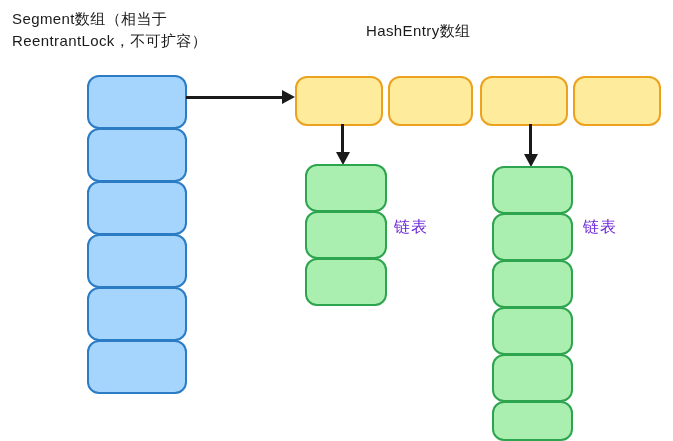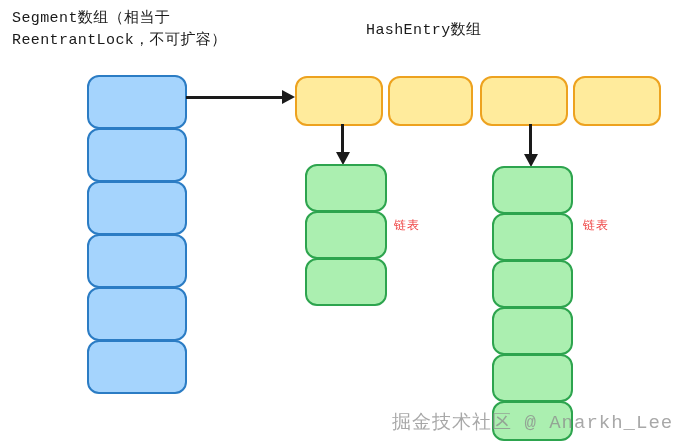--- a/index.html
+++ b/index.html
@@ -6,40 +6,40 @@
     margin: 0;
     padding: 0;
     background: #ffffff;
   }
   #canvas {
     position: relative;
     width: 673px;
     height: 441px;
     background: #ffffff;
     overflow: hidden;
-    font-family: Liberation Mono, monospace;
+    font-family: Liberation Sans, sans-serif;
   }
 
   .label {
     position: absolute;
     color: #1a1a1a;
     font-size: 15px;
     line-height: 22px;
     letter-spacing: 0.4px;
     white-space: pre;
     user-select: none;
   }
 
   #segment-title { left: 12px; top: 8px; }
   #hashentry-title { left: 366px; top: 20px; text-align: center; }
 
   .chain-label {
     position: absolute;
-    color: #ef4444;
-    font-size: 12px;
+    color: #6d28d9;
+    font-size: 16px;
     letter-spacing: 1px;
     white-space: nowrap;
   }
   #chain-label-left  { left: 394px; top: 217px; }
   #chain-label-right { left: 583px; top: 217px; }
 
   
   .node {
     position: absolute;
     box-sizing: border-box;
@@ -149,15 +149,14 @@
     <div class="node green" style="left:492px; top:166px; width:81px; height:48px;"></div>
     <div class="node green" style="left:492px; top:213px; width:81px; height:48px;"></div>
     <div class="node green" style="left:492px; top:260px; width:81px; height:48px;"></div>
     <div class="node green" style="left:492px; top:307px; width:81px; height:48px;"></div>
     <div class="node green" style="left:492px; top:354px; width:81px; height:48px;"></div>
     <div class="node green" style="left:492px; top:401px; width:81px; height:40px;"></div>
   </div>
 
   <div class="chain-label" id="chain-label-right">链表</div>
 
-  <div id="watermark">掘金技术社区 @ Anarkh_Lee</div>
 
 </div>
 
 </body></html>

